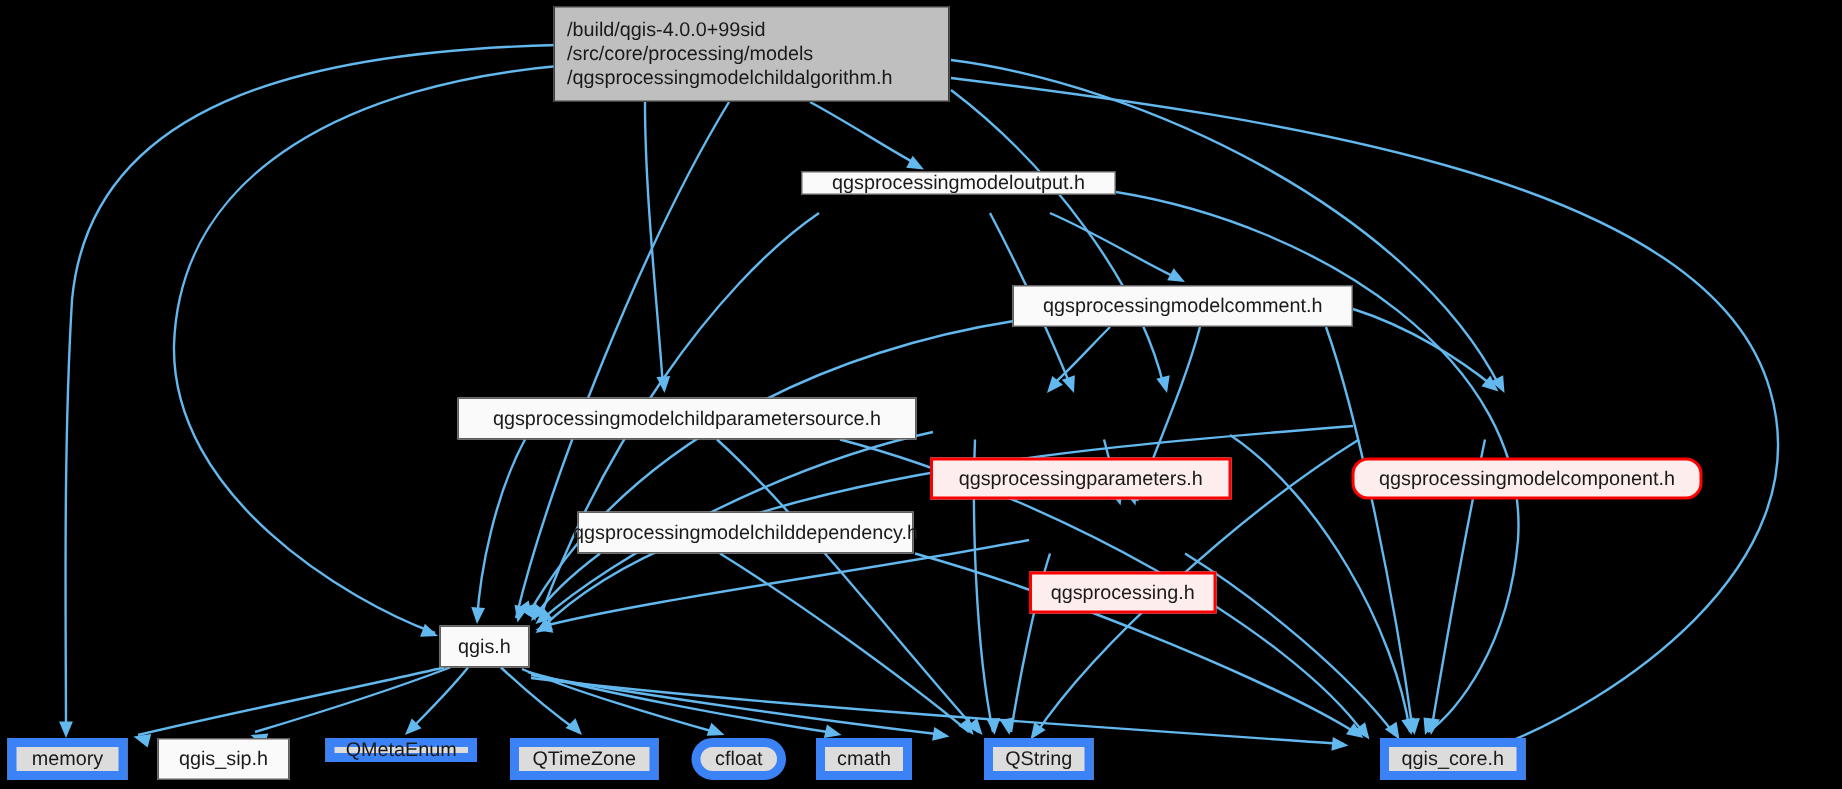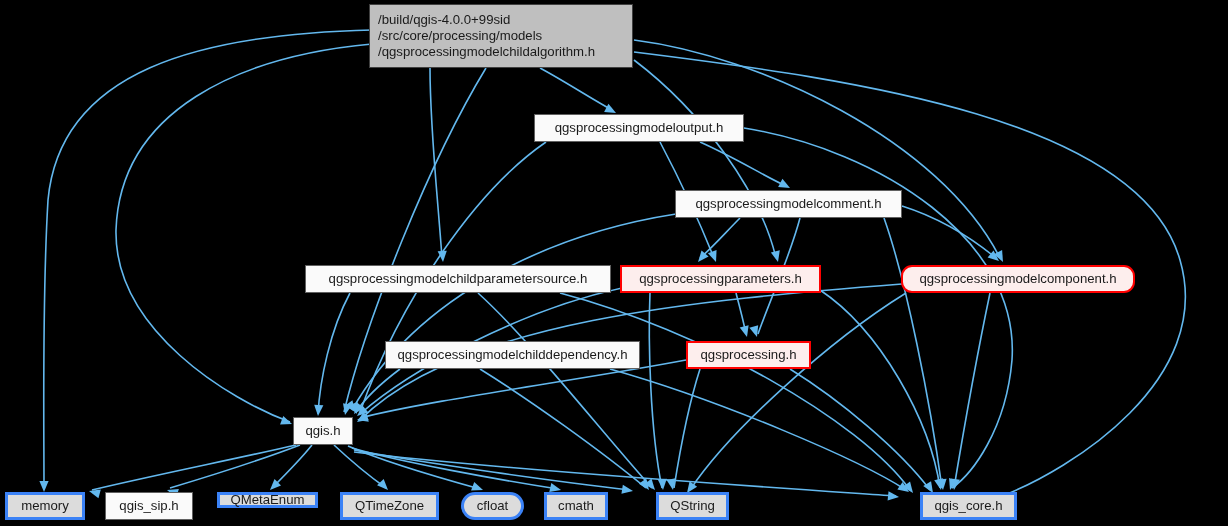--- a/index.html
+++ b/index.html
@@ -31,23 +31,23 @@
     padding: 0 8px;
     font-size: 13.2px;
     line-height: 16px;
     color: #1a1a1a;
     white-space: pre;
     letter-spacing: 0px;
   }
   .node.center { align-items: center; }
   .node-label { pointer-events: none; }
   .fill-grey   { background: #bfbfbf; border: 1px solid #404040; }
-  .fill-sys    { background: #dcdcdc; border: 3px solid #3b82f6; }
+  .fill-sys    { background: #dcdcdc; border: 6px solid #3b82f6; }
   .fill-white  { background: #fafafa; border: 1px solid #606060; }
-  .fill-red    { background: #fdeeed; border: 2px solid #ff0000; }
+  .fill-red    { background: #fdeeed; border: 2px solid #ff0000; margin-top: 40px; }
   .edge { fill: none; stroke: #63b8ee; stroke-width: 1.6px; }
   .arrowfill { fill: #63b8ee; }
 </style>
 </head>
 <body>
 
 <div id="graph-root">
   <svg id="edge-layer" viewBox="0 0 1228 526" xmlns="http://www.w3.org/2000/svg">
     <g id="edges-group">
         <path class="edge" d="M 372,30 C 200,34 60,70 48,200 C 42,300 44,420 44,488"></path>
@@ -133,26 +133,26 @@
         <polygon class="arrowfill" points="0,0 -11,-4.6 -11,4.6" transform="translate(483,490) rotate(20)"></polygon>
         <polygon class="arrowfill" points="0,0 -11,-4.6 -11,4.6" transform="translate(561,490) rotate(13)"></polygon>
         <polygon class="arrowfill" points="0,0 -11,-4.6 -11,4.6" transform="translate(633,491) rotate(9)"></polygon>
         <polygon class="arrowfill" points="0,0 -11,-4.6 -11,4.6" transform="translate(899,497) rotate(6)"></polygon>
       </g>
   </svg>
   <div id="nodes-layer">
       <div class="node fill-grey" style="left: 369px; top: 4px; width: 264px; height: 64px;"><span class="node-label">/build/qgis-4.0.0+99sid
 /src/core/processing/models
 /qgsprocessingmodelchildalgorithm.h</span></div>
-      <div class="node fill-white center" style="left: 534px; top: 114px; width: 210px; height: 28px;"><span class="node-label">qgsprocessingmodeloutput.h</span></div>
+      <div class="node fill-white center" style="left: 534px; top: 114px; width: 210px; height: 16px;"><span class="node-label">qgsprocessingmodeloutput.h</span></div>
       <div class="node fill-white center" style="left: 675px; top: 190px; width: 227px; height: 28px;"><span class="node-label">qgsprocessingmodelcomment.h</span></div>
       <div class="node fill-white center" style="left: 289px; top: 265px; width: 306px; height: 28px; margin-left: 16px;"><span class="node-label">qgsprocessingmodelchildparametersource.h</span></div>
       <div class="node fill-red center" style="left: 620px; top: 265px; width: 201px; height: 28px;"><span class="node-label">qgsprocessingparameters.h</span></div>
       <div class="node fill-red center" style="left: 901px; top: 265px; width: 234px; height: 28px; border-radius: 11px;"><span class="node-label">qgsprocessingmodelcomponent.h</span></div>
-      <div class="node fill-white center" style="left: 385px; top: 341px; width: 255px; height: 28px;"><span class="node-label">qgsprocessingmodelchilddependency.h</span></div>
+      <div class="node fill-white center" style="left: 385px; top: 341px; width: 224px; height: 28px;"><span class="node-label">qgsprocessingmodelchilddependency.h</span></div>
       <div class="node fill-red center" style="left: 686px; top: 341px; width: 125px; height: 28px;"><span class="node-label">qgsprocessing.h</span></div>
       <div class="node fill-white center" style="left: 293px; top: 417px; width: 60px; height: 28px;"><span class="node-label">qgis.h</span></div>
       <div class="node fill-sys center" style="left: 5px; top: 492px; width: 80px; height: 28px;"><span class="node-label">memory</span></div>
       <div class="node fill-white center" style="left: 105px; top: 492px; width: 88px; height: 28px;"><span class="node-label">qgis_sip.h</span></div>
       <div class="node fill-sys center" style="left: 217px; top: 492px; width: 101px; height: 16px;"><span class="node-label">QMetaEnum</span></div>
       <div class="node fill-sys center" style="left: 340px; top: 492px; width: 99px; height: 28px;"><span class="node-label">QTimeZone</span></div>
       <div class="node fill-sys center" style="left: 461px; top: 492px; width: 63px; height: 28px; border-radius: 14px;"><span class="node-label">cfloat</span></div>
       <div class="node fill-sys center" style="left: 544px; top: 492px; width: 64px; height: 28px;"><span class="node-label">cmath</span></div>
       <div class="node fill-sys center" style="left: 632px; top: 492px; width: 73px; height: 28px; margin-left: 24px;"><span class="node-label">QString</span></div>
       <div class="node fill-sys center" style="left: 920px; top: 492px; width: 97px; height: 28px;"><span class="node-label">qgis_core.h</span></div>

